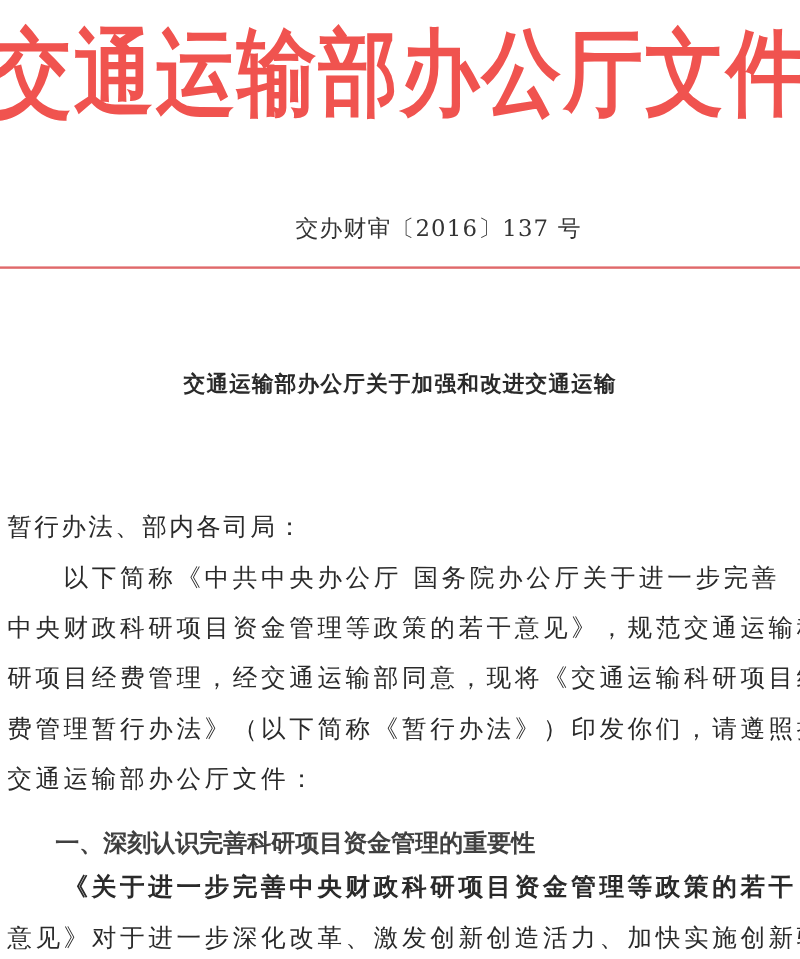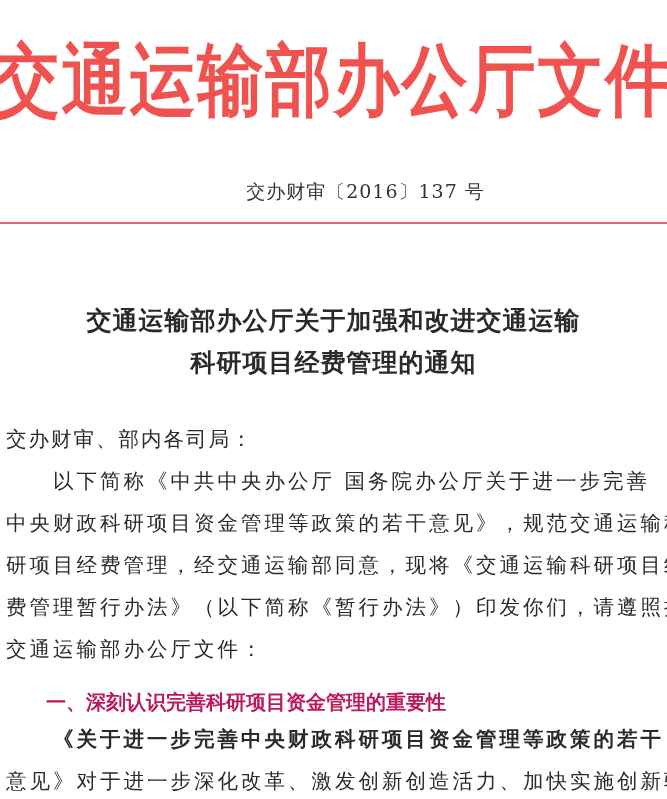--- a/index.html
+++ b/index.html
@@ -17,21 +17,20 @@
     }
     .masthead {
       position: absolute;
       left: 0;
       top: 0;
       width: 667px;
       height: 120px;
       display: flex;
       align-items: center;
       justify-content: center;
-      margin-top: 20px;
     }
     .masthead-text {
       font-family: "DejaVu Serif", "Liberation Serif", serif;
       font-size: 66px;
       font-weight: bold;
       color: #f0534f;
       letter-spacing: 2px;
       transform: scaleY(1.18);
       transform-origin: center;
       white-space: nowrap;
@@ -58,21 +57,21 @@
       background: #e0696a;
     }
     .title {
       position: absolute;
       left: 0;
       top: 300px;
       width: 667px;
       text-align: center;
       font-family: "DejaVu Serif", "Liberation Serif", serif;
       font-weight: bold;
-      font-size: 25px;
+      font-size: 18px;
       color: #2a2a2a;
       line-height: 42px;
       letter-spacing: 1px;
     }
     .title .line { display: block; white-space: nowrap; }
     .body-text {
       position: absolute;
       left: 6px;
       width: 655px;
       font-size: 20.5px;
@@ -83,42 +82,41 @@
     }
     .salutation { top: 418px; letter-spacing: 2px; }
     .para { }
     .section-heading {
       position: absolute;
       left: 46px;
       top: 687px;
       font-family: "DejaVu Sans", "Liberation Sans", sans-serif;
       font-weight: bold;
       font-size: 20px;
-      color: #be185d;
+      color: #404040;
       white-space: nowrap;
       line-height: 30px;
     }
   </style>
 </head>
 <body>
 
 <div class="masthead">
   <span class="masthead-text">交通运输部办公厅文件</span>
 </div>
 
 <div class="doc-number">交办财审〔2016〕137 号</div>
 
 <div class="red-rule"></div>
 
 <div class="title">
   <span class="line">交通运输部办公厅关于加强和改进交通运输</span>
-  <span class="line">科研项目经费管理的通知</span>
 </div>
 
-<div class="body-text salutation">交办财审、部内各司局：</div>
+<div class="body-text salutation">暂行办法、部内各司局：</div>
 
 <div class="body-text para" style="top:460px;">　　以下简称《中共中央办公厅 国务院办公厅关于进一步完善</div>
 <div class="body-text para" style="top:502px;">中央财政科研项目资金管理等政策的若干意见》，规范交通运输科</div>
 <div class="body-text para" style="top:544px;">研项目经费管理，经交通运输部同意，现将《交通运输科研项目经</div>
 <div class="body-text para" style="top:586px;">费管理暂行办法》（以下简称《暂行办法》）印发你们，请遵照执行，</div>
 <div class="body-text para" style="top:628px;">交通运输部办公厅文件：</div>
 
 <div class="section-heading">一、深刻认识完善科研项目资金管理的重要性</div>
 
 <div class="body-text para" style="top:718px;font-weight:bold;">　　《关于进一步完善中央财政科研项目资金管理等政策的若干</div>

